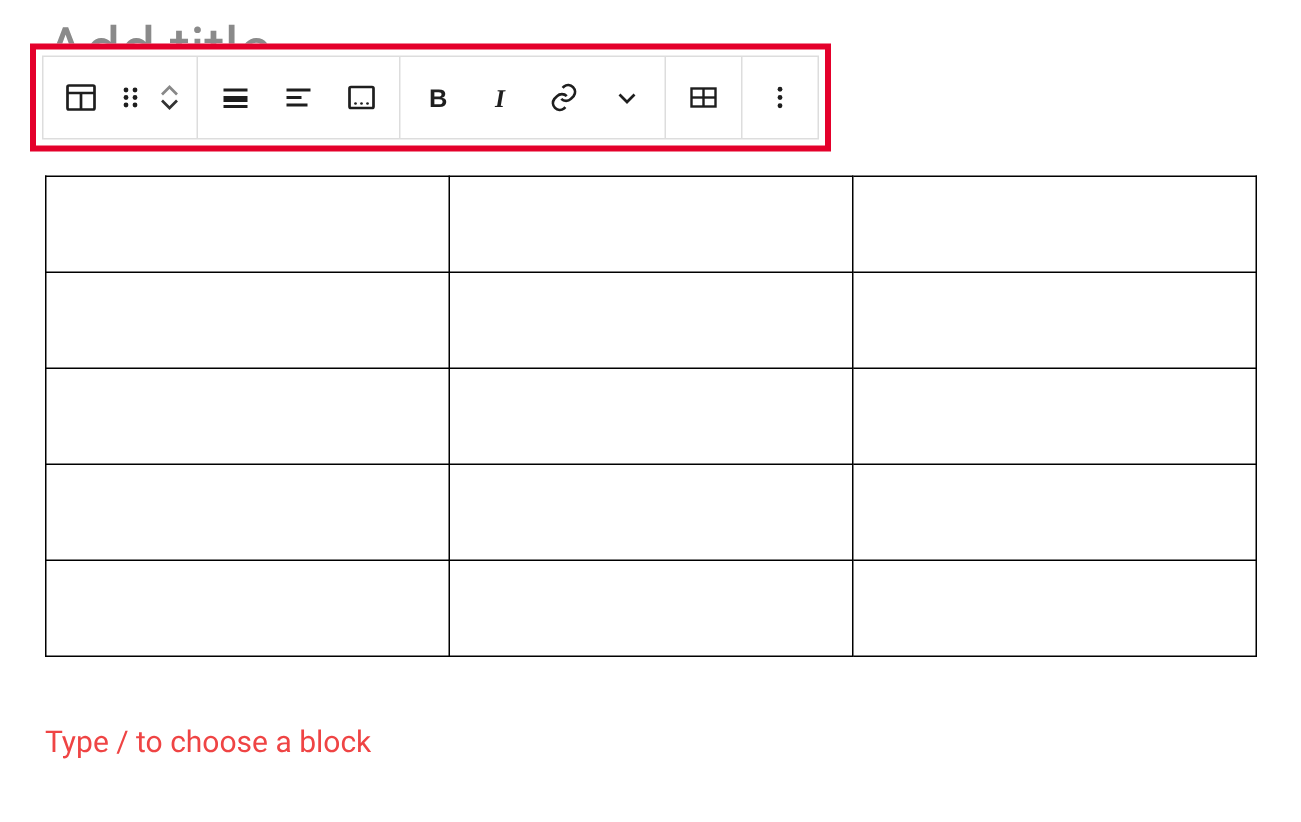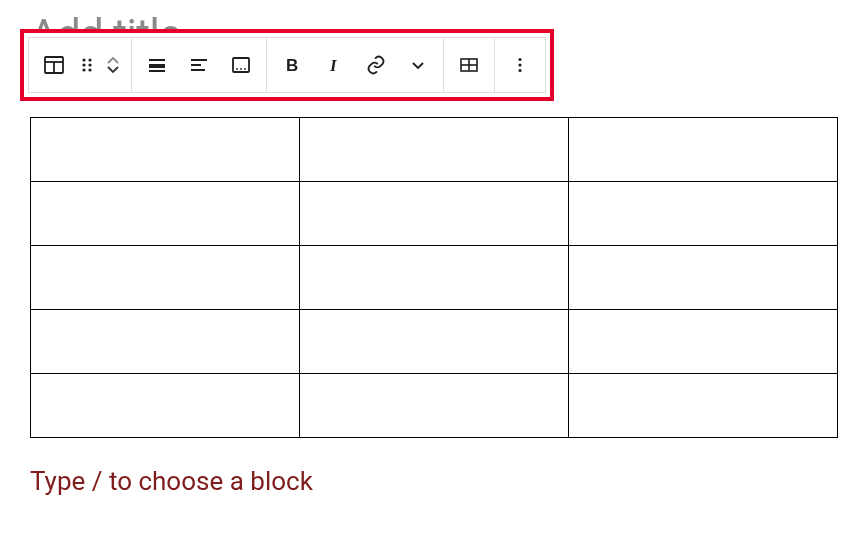--- a/index.html
+++ b/index.html
@@ -67,23 +67,23 @@
   table.content-table {
     border-collapse: collapse;
     width: 808px;
   }
   table.content-table td {
     border: 1px solid #000;
     height: 64px;
     padding: 0;
   }
   .block-prompt {
-    font-size: 26px;
-    color: #7f1d1d;
-    margin-top: 28px;
+    font-size: 20px;
+    color: #ef4444;
+    margin-top: 44px;
     font-weight: 400;
   }
 </style>
 </head>
 <body>
 
 
 
 <div class="title-placeholder">Add title</div>
 

